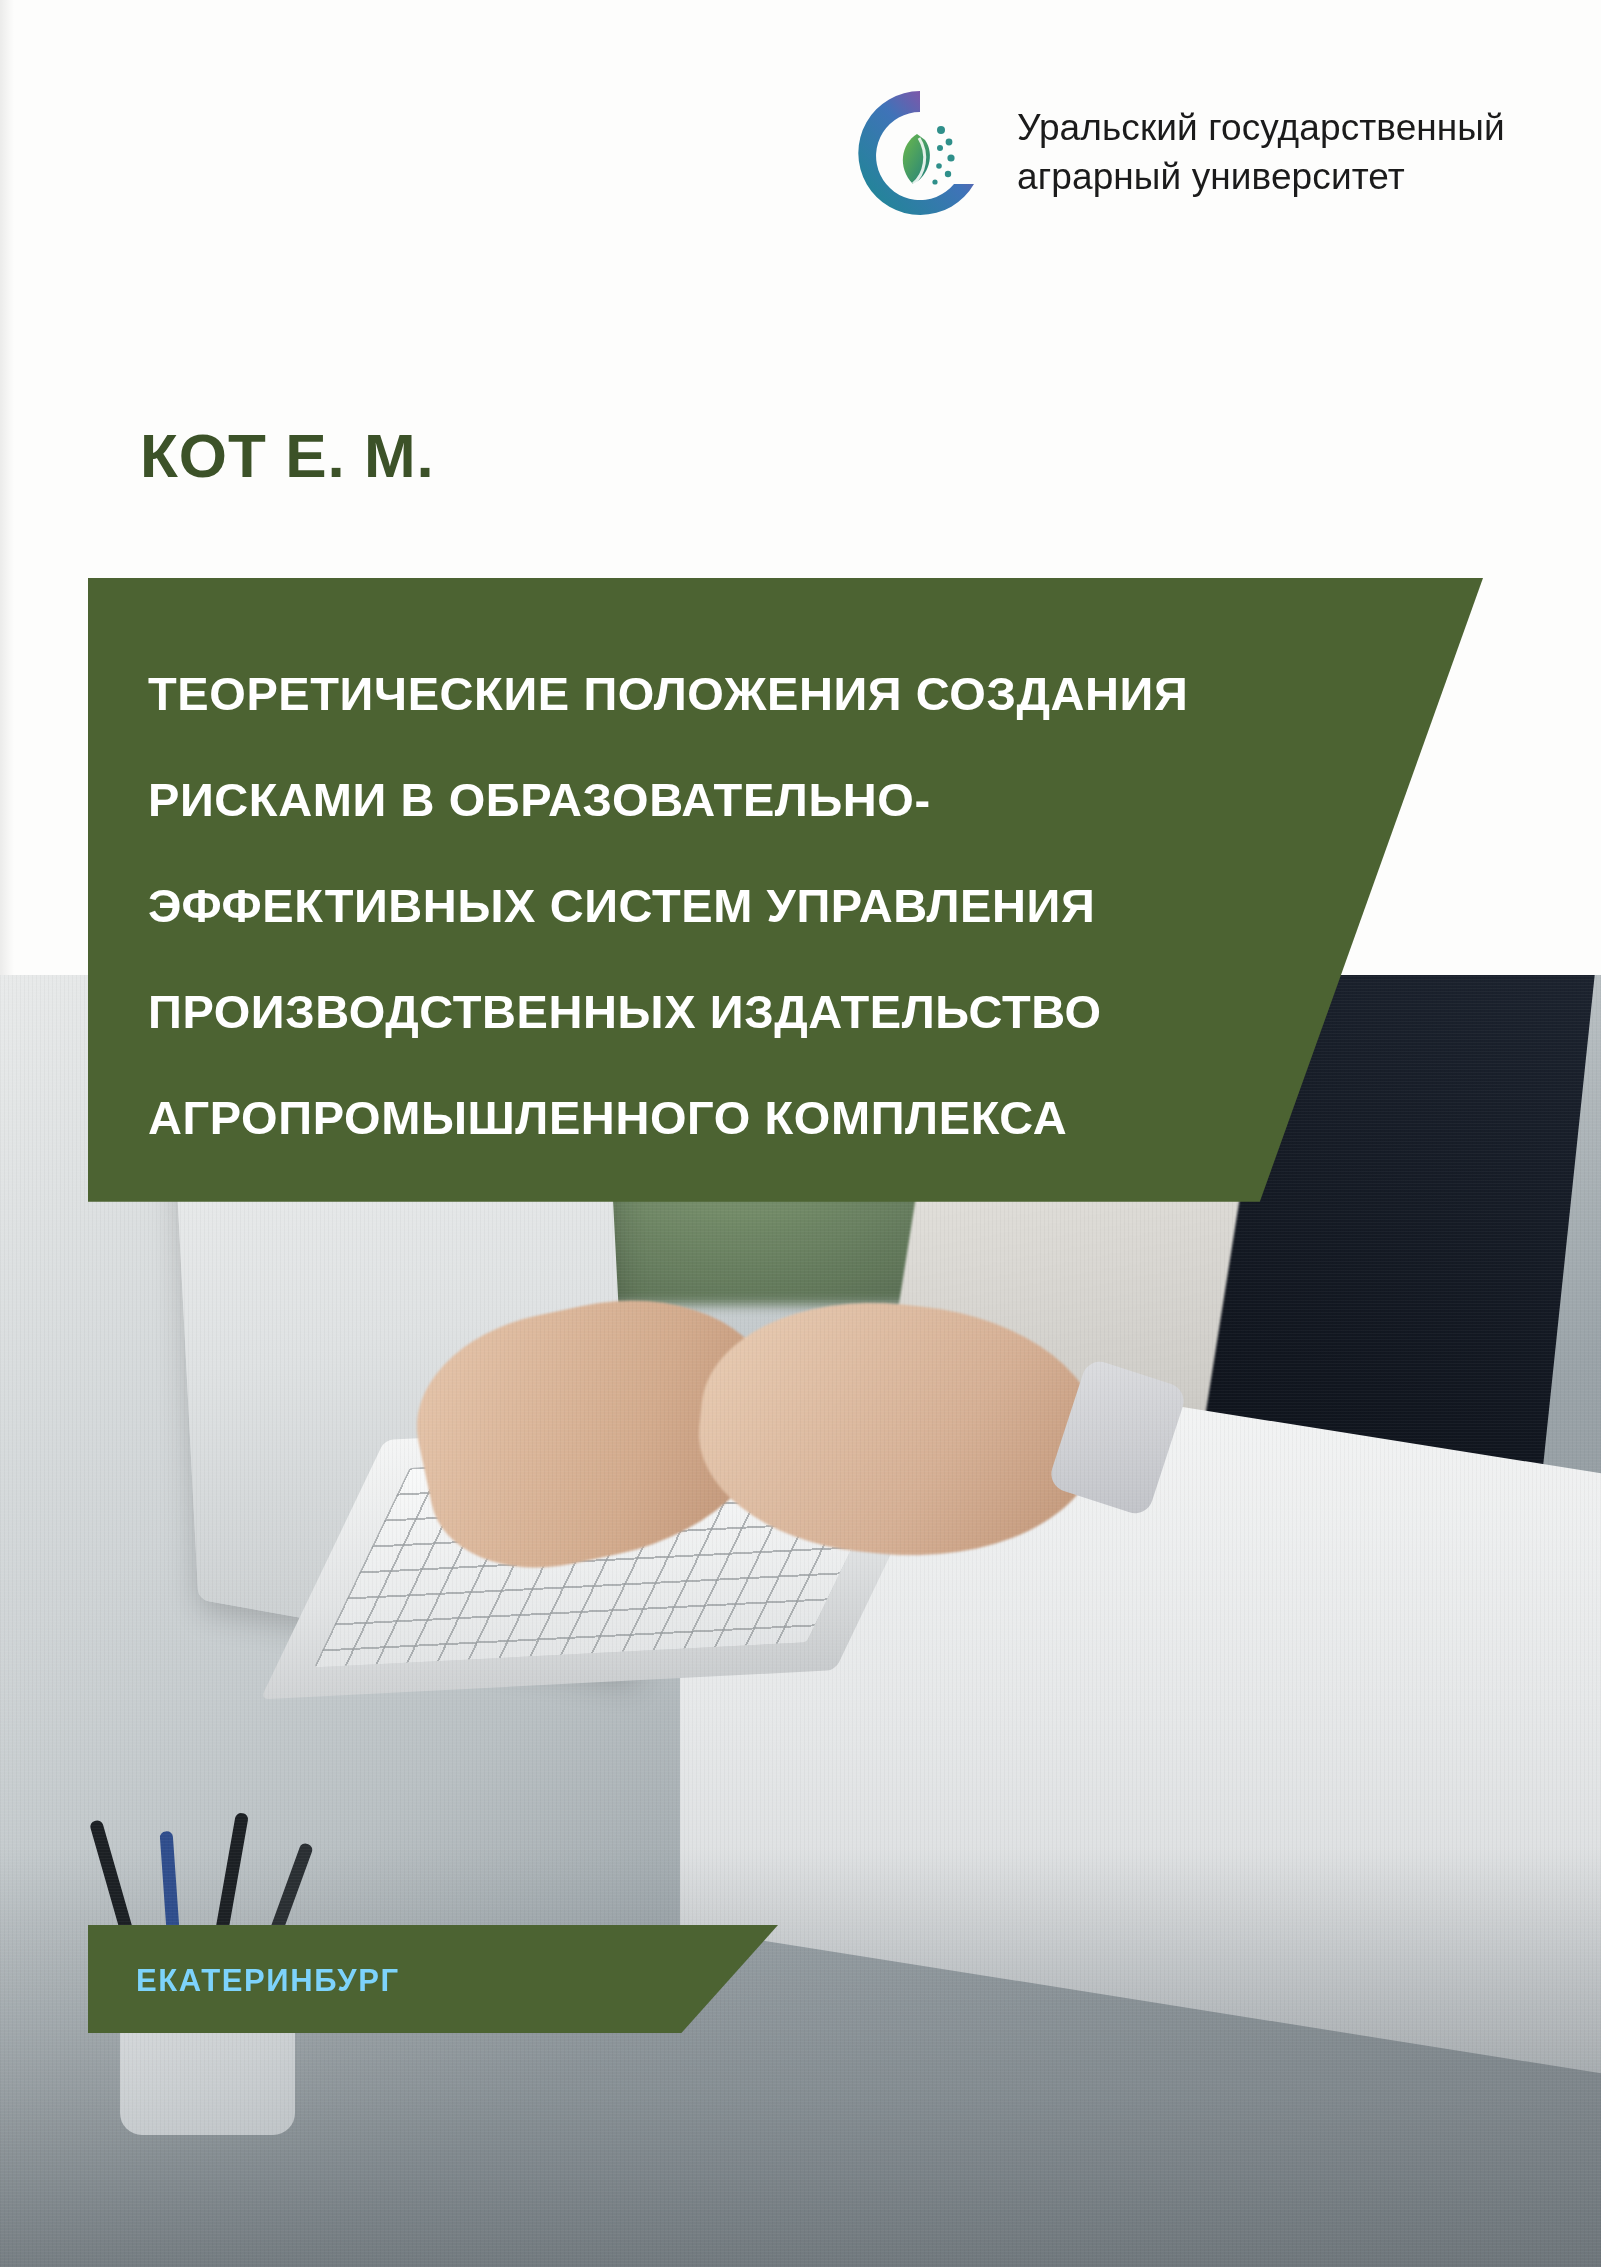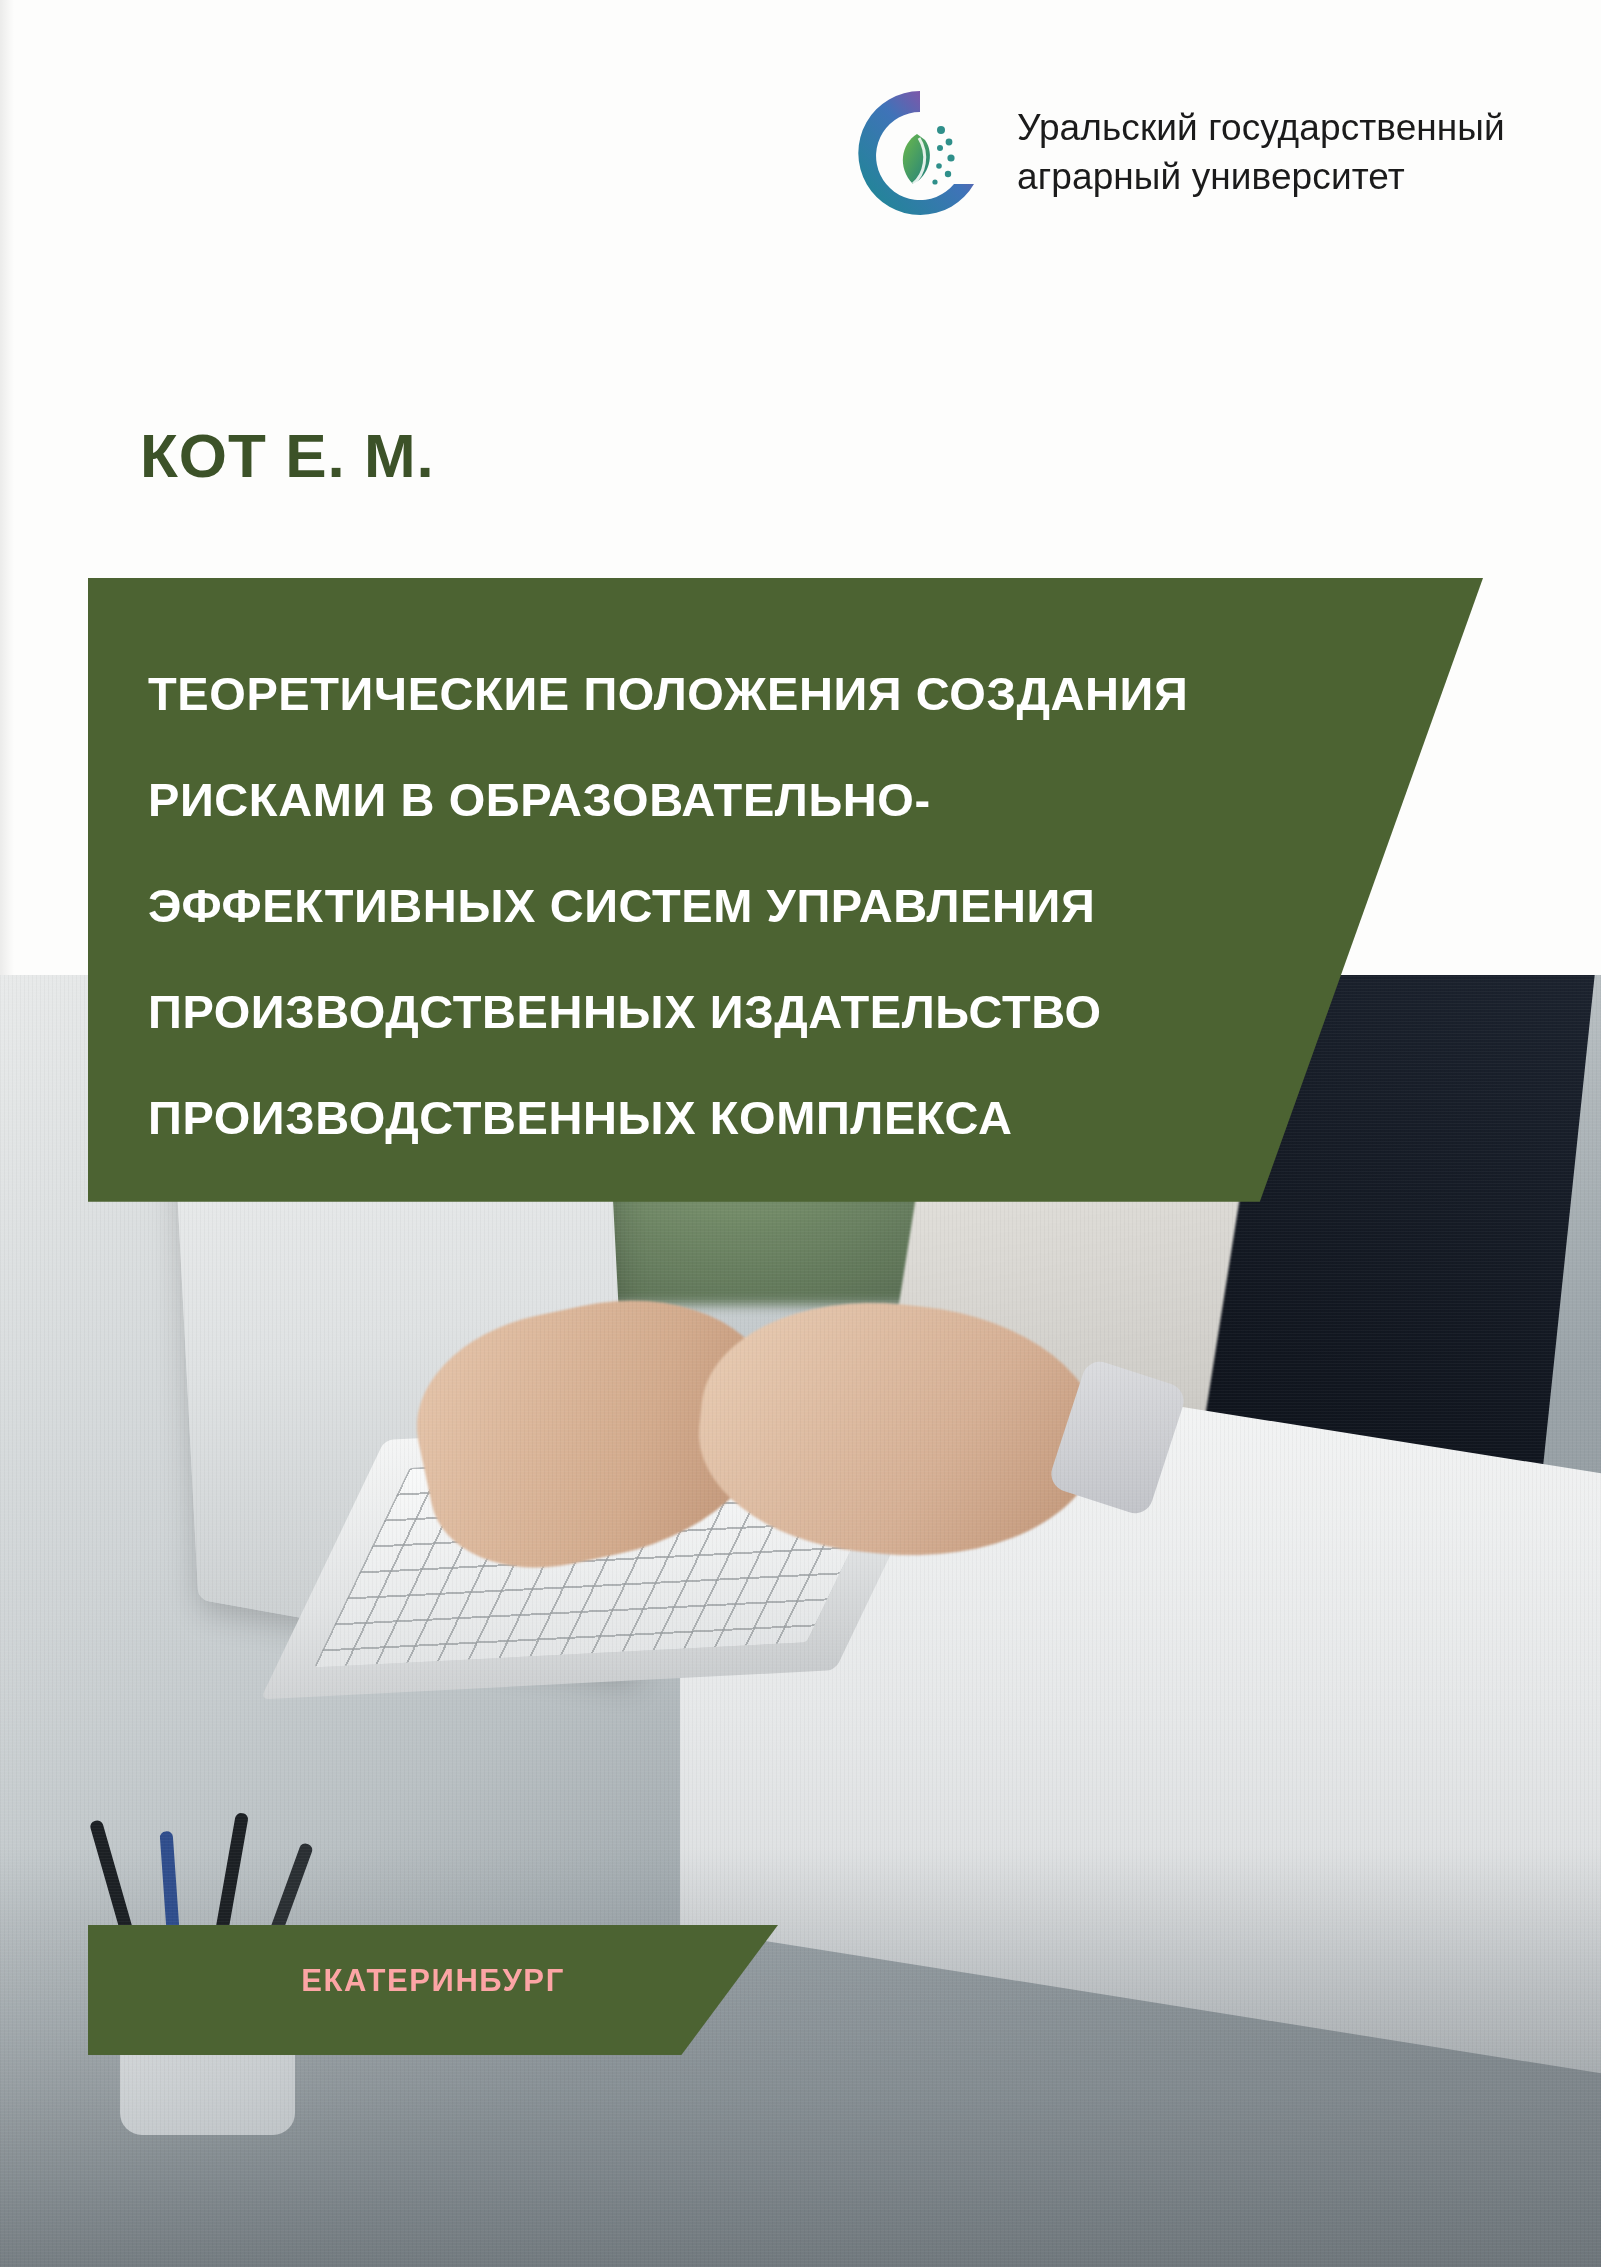--- a/index.html
+++ b/index.html
@@ -254,25 +254,24 @@
     margin-top: 43px;
   }
 
   
   .imprint {
     position: absolute;
     left: 88px;
     top: 1925px;
     width: 690px;
     background: #4c6332;
-    color: #fca5a5;
-    padding: 34px 48px 52px 48px;
+    color: #7dd3fc;
+    padding: 34px 48px 30px 48px;
     box-sizing: border-box;
     clip-path: polygon(0 0, 100% 0, 86% 100%, 0 100%);
-    text-align: center;
   }
   .imprint .line {
     font-size: 31px;
     font-weight: bold;
     letter-spacing: 1.6px;
     line-height: 1.42;
     white-space: nowrap;
   }
 
   .page-edge-left {
@@ -345,20 +344,20 @@
     </div>
     <div class="cup"></div>
     <div class="noise"></div>
   </div>
 
   <div class="title-banner">
     <div class="line">ТЕОРЕТИЧЕСКИЕ ПОЛОЖЕНИЯ СОЗДАНИЯ</div>
     <div class="line">РИСКАМИ В ОБРАЗОВАТЕЛЬНО-</div>
     <div class="line">ЭФФЕКТИВНЫХ СИСТЕМ УПРАВЛЕНИЯ</div>
     <div class="line">ПРОИЗВОДСТВЕННЫХ ИЗДАТЕЛЬСТВО</div>
-    <div class="line">ПРОИЗВОДСТВЕННЫХ КОМПЛЕКСА</div>
+    <div class="line">АГРОПРОМЫШЛЕННОГО КОМПЛЕКСА</div>
   </div>
 
   <div class="imprint">
     <div class="line">ЕКАТЕРИНБУРГ</div>
   </div>
 
 </div>
 
 </body></html>

